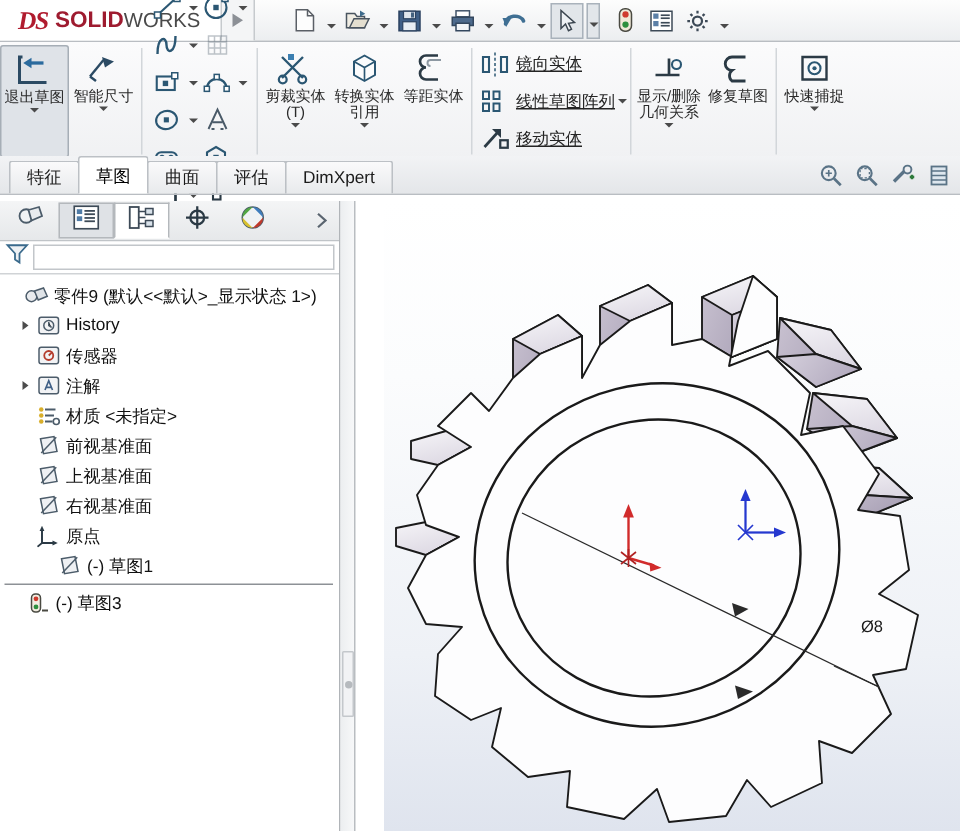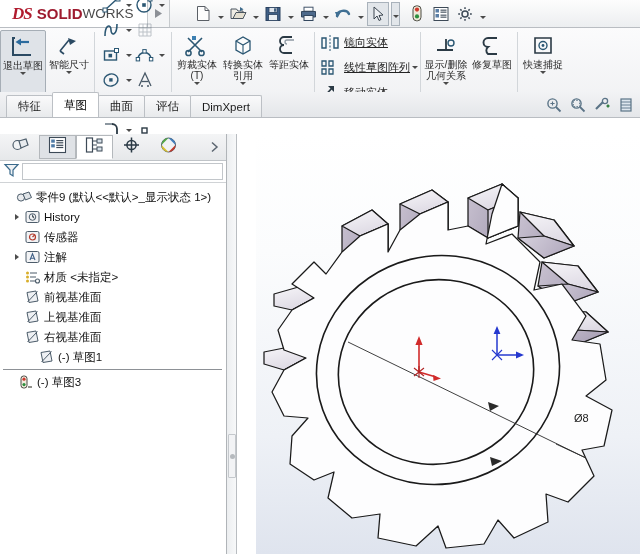--- a/index.html
+++ b/index.html
@@ -78,21 +78,21 @@
 
   .textbtn-col { display: flex; flex-direction: column; justify-content: center; padding: 0 2px; }
   .textbtn {
     display: flex; align-items: center; height: 25px; gap: 3px;
   }
   .textbtn .ic { width: 22px; height: 22px; display: flex; align-items: center; justify-content: center; }
   .textbtn .lb { font-size: 11px; color: #242424; white-space: nowrap; text-decoration: underline; }
 
   
   .tabbar {
-    position: absolute; left: 0; top: 92px; width: 640px; height: 26px;
+    position: absolute; left: 0; top: 104px; width: 640px; height: 26px;
     background: linear-gradient(#f2f3f5, #e4e6e9);
     border-bottom: 1px solid #b9bdc2;
     display: flex; align-items: flex-end;
   }
   .tab {
     height: 22px; padding: 0 11px; display: flex; align-items: center;
     font-size: 11.5px; color: #1b1b1b;
     background: linear-gradient(#fafafb, #e8eaec);
     border: 1px solid #bcc0c5; border-bottom: none;
     margin-right: -1px; border-radius: 2px 2px 0 0;
@@ -794,20 +794,33 @@
         <div class="tw"></div>
         <div class="ticon">
           <svg width="17" height="16" viewBox="0 0 17 16">
             <path d="M3 3.5 L12 2 L14 12 L5 13.5 Z" fill="#eef0f3" stroke="#4c5c6a" stroke-width="1"></path>
             <path d="M3.5 13 L13.5 2.5" stroke="#4c5c6a" stroke-width="1"></path>
           </svg>
         </div>
         <div class="tlbl">右视基准面</div>
       </div>
 
+      <div class="trow" style="padding-left:8px">
+        <div class="tw"></div>
+        <div class="ticon">
+          <svg width="17" height="16" viewBox="0 0 17 16">
+            <path d="M4 13 V3" stroke="#2b3a45" stroke-width="1.3"></path>
+            <path d="M4 13 H13" stroke="#2b3a45" stroke-width="1.3"></path>
+            <polygon points="4,1.5 2.4,5 5.6,5" fill="#2b3a45"></polygon>
+            <polygon points="14.5,13 11,11.4 11,14.6" fill="#2b3a45"></polygon>
+            <path d="M4 13 L1 15.5" stroke="#2b3a45" stroke-width="1.1"></path>
+          </svg>
+        </div>
+        <div class="tlbl">原点</div>
+      </div>
 
 
       <div class="trow" style="padding-left:22px">
         <div class="tw"></div>
         <div class="ticon">
           <svg width="17" height="16" viewBox="0 0 17 16">
             <path d="M3 3.5 L12 2 L14 12 L5 13.5 Z" fill="#eef0f3" stroke="#4c5c6a" stroke-width="1"></path>
             <path d="M3.5 13 L13.5 2.5" stroke="#4c5c6a" stroke-width="1"></path>
           </svg>
         </div>

